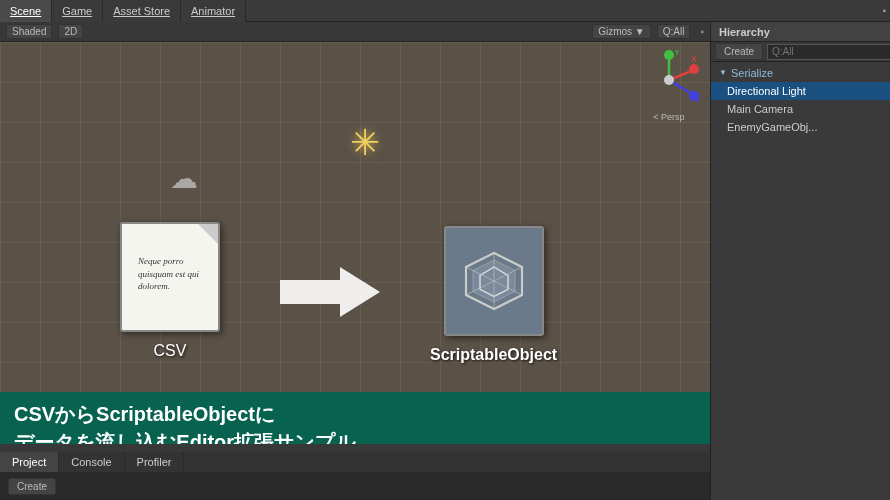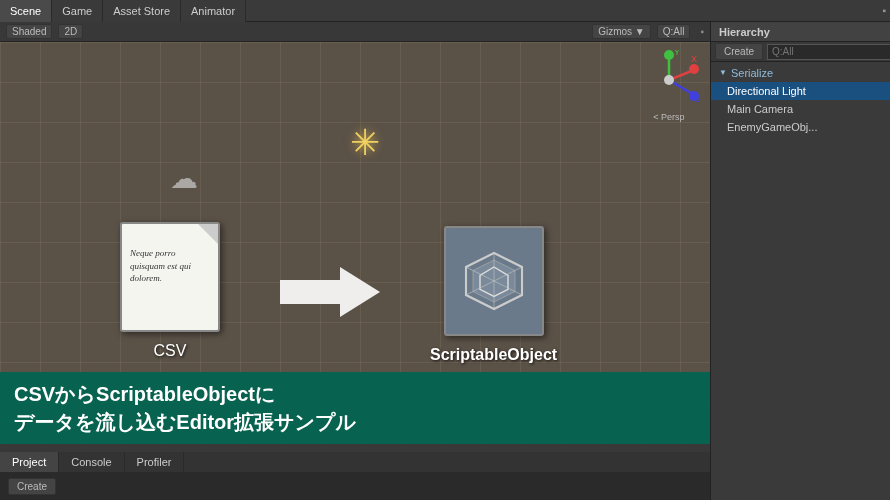--- a/index.html
+++ b/index.html
@@ -21,20 +21,21 @@
     }
     .tab {
       padding: 0 10px;
       height: 22px;
       line-height: 22px;
       font-size: 11px;
       color: #ccc;
       cursor: pointer;
       border-right: 1px solid #2a2a2a;
       background: #3a3a3a;
+      text-decoration: underline;
     }
     .tab.active {
       background: #4a4a4a;
       color: #fff;
     }
 
     
     .main-layout {
       display: flex;
       height: 478px;
@@ -120,21 +121,21 @@
       align-items: center;
     }
     .csv-icon {
       width: 100px;
       height: 110px;
       background: #f5f5f0;
       border: 2px solid #888;
       border-radius: 3px;
       position: relative;
       overflow: hidden;
-      padding: 8px;
+      padding: 16px;
       box-shadow: 2px 2px 6px rgba(0,0,0,0.5);
     }
     .csv-icon::before {
       content: '';
       position: absolute;
       top: 0; right: 0;
       width: 20px; height: 20px;
       background: #ccc;
       clip-path: polygon(0 0, 100% 100%, 100% 0);
     }
@@ -216,21 +217,21 @@
     .persp-label {
       font-size: 9px;
       color: #bbb;
       text-align: center;
       margin-top: 2px;
     }
 
     
     .caption-bar {
       position: absolute;
-      bottom: 56px;
+      bottom: 36px;
       left: 0;
       right: 0;
       background: rgba(0, 100, 80, 0.92);
       padding: 8px 14px;
     }
     .caption-text {
       font-size: 20px;
       color: #fff;
       font-weight: bold;
       line-height: 1.4;

